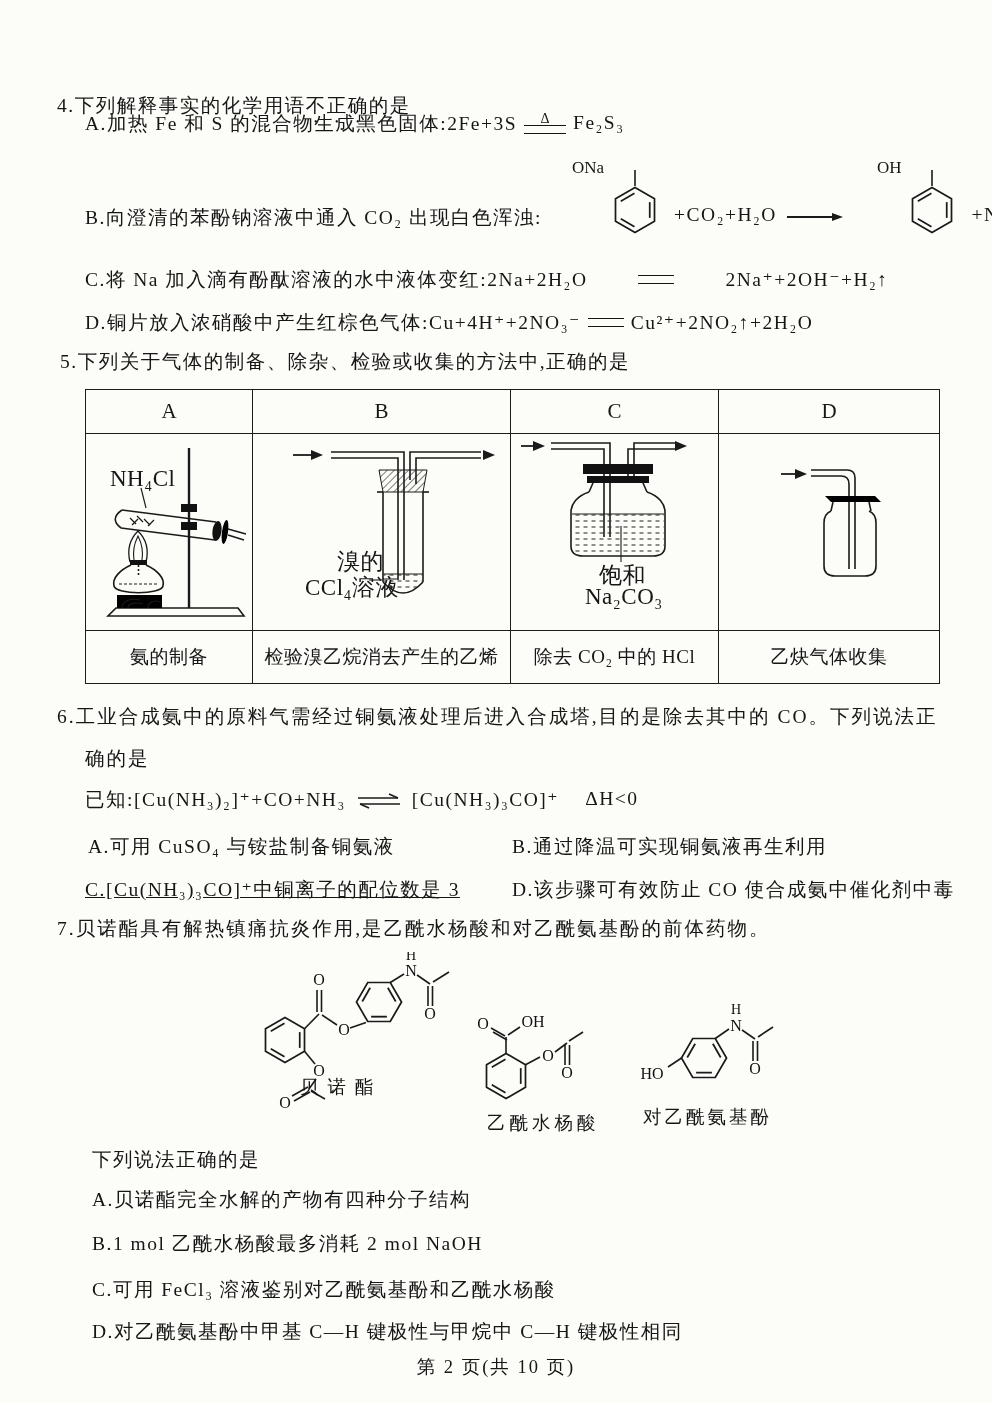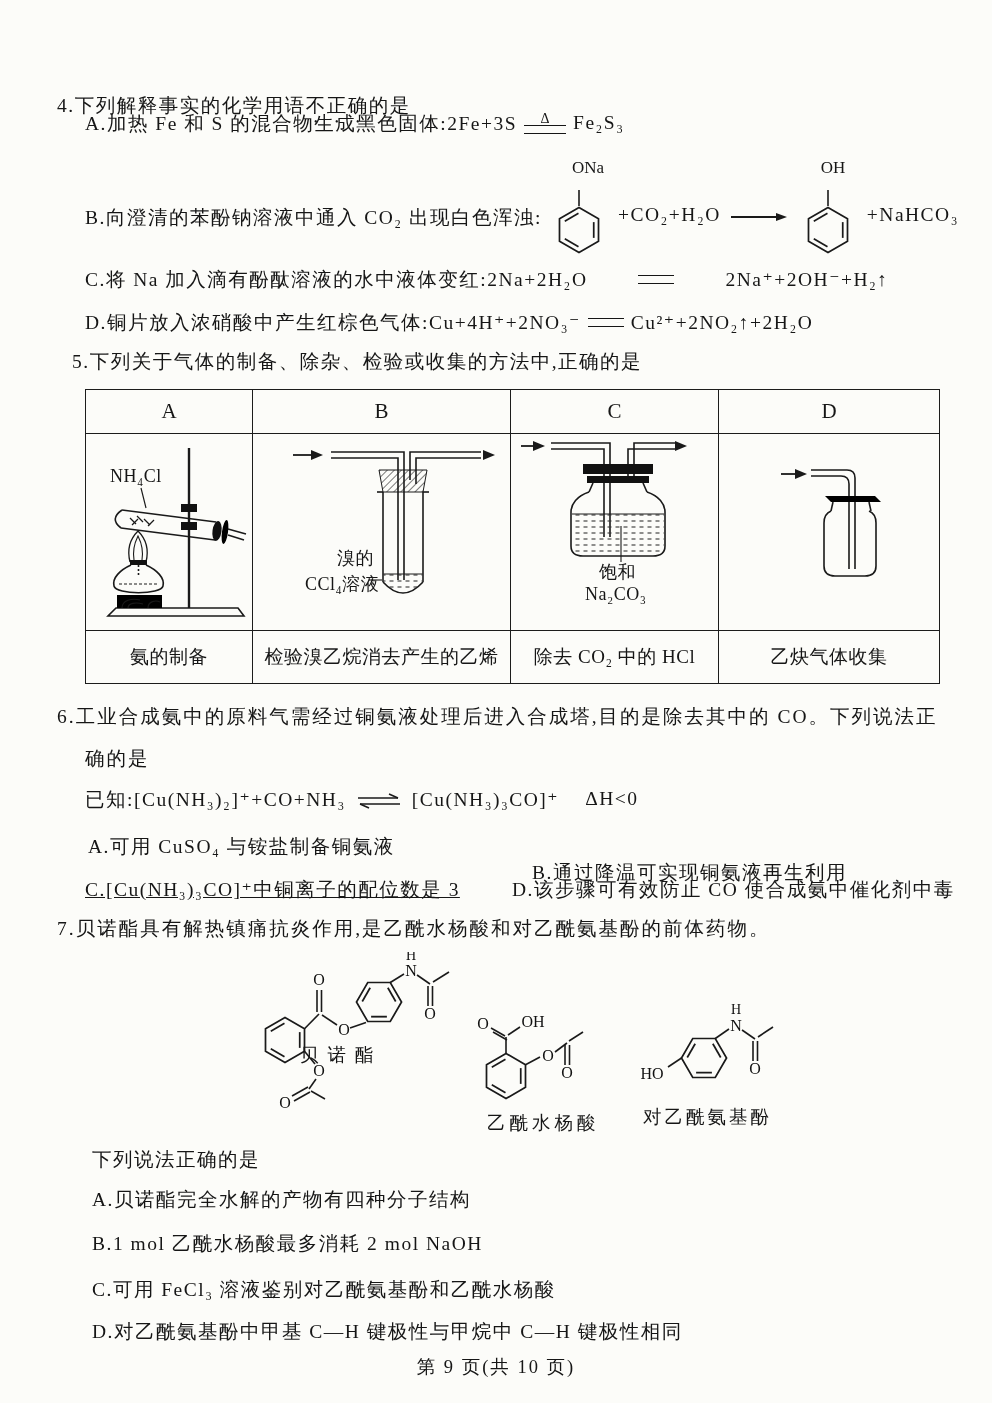--- a/index.html
+++ b/index.html
@@ -22,23 +22,23 @@
   svg text{font-family:"Liberation Serif","DejaVu Serif",serif;fill:#111;stroke:none;}
   
   .qtable{position:absolute;left:85px;top:389px;display:grid;
           grid-template-columns:167px 258px 208px 220px;grid-template-rows:44px 197px 52px;
           border:1.7px solid #1c1c1c;}
   .qtable>div{border-right:1.4px solid #1c1c1c;border-bottom:1.4px solid #1c1c1c;position:relative;}
   .qtable>div:nth-child(4n){border-right:none;}
   .qtable>div:nth-child(n+9){border-bottom:none;}
   .th{display:flex;align-items:center;justify-content:center;font-size:21px;}
   .tc{display:flex;align-items:center;justify-content:center;font-size:19px;letter-spacing:0.5px;white-space:nowrap;}
-  .lbl{position:absolute;font-size:18px;letter-spacing:0.5px;white-space:nowrap;}
+  .lbl{position:absolute;font-size:23px;letter-spacing:0.5px;white-space:nowrap;}
   .cap{position:absolute;font-size:18.5px;white-space:nowrap;}
-  .ringcol{display:inline-flex;flex-direction:column;}
+  .ringcol{display:inline-flex;flex-direction:row;}
   .footer{position:absolute;left:0;top:1354px;width:100%;text-align:center;font-size:18.5px;letter-spacing:2px;}
 </style>
 </head>
 <body>
 
 <div class="page">
 
   <svg width="0" height="0" style="position:absolute">
     <defs>
       <symbol id="benz" viewBox="-30 -30 60 60">
@@ -96,21 +96,21 @@
     <span class="dbl"></span>
     <span>2Na⁺+2OH⁻+H₂↑</span>
   </div>
 
   <div class="row t" style="left:85px;top:305px;height:34px;">
     <span>D.铜片放入浓硝酸中产生红棕色气体:Cu+4H⁺+2NO₃⁻</span>
     <span class="dbl"></span>
     <span>Cu²⁺+2NO₂↑+2H₂O</span>
   </div>
 
-  <div class="abs t" style="left:72px;top:348px;">5.下列关于气体的制备、除杂、检验或收集的方法中,正确的是</div>
+  <div class="abs t" style="left:60px;top:348px;">5.下列关于气体的制备、除杂、检验或收集的方法中,正确的是</div>
 
   <div class="qtable">
     <div class="th">
         <span>A</span>
       </div>
     <div class="th">
         <span>B</span>
       </div>
     <div class="th">
         <span>C</span>
@@ -233,21 +233,21 @@
       <line x1="4" y1="5" x2="44" y2="5"></line>
       <path d="M44,5 L35,1"></path>
       <line x1="46" y1="11" x2="6" y2="11"></line>
       <path d="M6,11 L15,15"></path>
     </svg>
     <span>[Cu(NH₃)₃CO]⁺</span>
     <span style="margin-left:26px;">ΔH&lt;0</span>
   </div>
 
   <div class="abs t" style="left:88px;top:833px;">A.可用 CuSO₄ 与铵盐制备铜氨液</div>
-  <div class="abs t" style="left:512px;top:859px;margin-left:20px;">B.通过降温可实现铜氨液再生利用</div>
+  <div class="abs t" style="left:512px;top:833px;">B.通过降温可实现铜氨液再生利用</div>
   <div class="abs t" style="left:85px;top:876px;text-decoration:underline;">C.[Cu(NH₃)₃CO]⁺中铜离子的配位数是 3</div>
   <div class="abs t" style="left:512px;top:876px;">D.该步骤可有效防止 CO 使合成氨中催化剂中毒</div>
 
   <div class="abs t" style="left:57px;top:915px;letter-spacing:2px;">7.贝诺酯具有解热镇痛抗炎作用,是乙酰水杨酸和对乙酰氨基酚的前体药物。</div>
 
   <svg class="abs" style="left:253px;top:952px;" width="230" height="160">
     <use href="#benz" x="6" y="62" width="52" height="52"></use>
     <line x1="51.5" y1="76.8" x2="66" y2="62"></line>
     <line x1="64" y1="60" x2="64" y2="38"></line>
     <line x1="68.5" y1="60" x2="68.5" y2="38"></line>
@@ -267,21 +267,21 @@
     <text x="177" y="67" font-size="16" text-anchor="middle">O</text>
     <line x1="180" y1="30" x2="196" y2="20"></line>
     <line x1="51.5" y1="99.2" x2="62" y2="112"></line>
     <text x="66" y="124" font-size="16" text-anchor="middle">O</text>
     <line x1="63" y1="127" x2="56" y2="137"></line>
     <line x1="55" y1="135" x2="39" y2="144"></line>
     <line x1="57" y1="140" x2="41" y2="149"></line>
     <text x="32" y="156" font-size="16" text-anchor="middle">O</text>
     <line x1="58" y1="139" x2="72" y2="147"></line>
   </svg>
-  <div class="cap" style="left:300px;top:1042px;letter-spacing:9px;">贝诺酯</div>
+  <div class="cap" style="left:300px;top:1074px;letter-spacing:9px;">贝诺酯</div>
 
   <svg class="abs" style="left:470px;top:995px;" width="155" height="122">
     <use href="#benz" x="10" y="55" width="52" height="52"></use>
     <line x1="36" y1="58.5" x2="36" y2="42"></line>
     <line x1="35" y1="41" x2="21" y2="33"></line>
     <line x1="37" y1="45" x2="23" y2="37"></line>
     <text x="13" y="34" font-size="16" text-anchor="middle">O</text>
     <line x1="38" y1="40" x2="50" y2="32"></line>
     <text x="63" y="32" font-size="16" text-anchor="middle">OH</text>
     <line x1="55.5" y1="69.8" x2="70" y2="62"></line>
@@ -310,14 +310,14 @@
     <line x1="136" y1="37" x2="151" y2="27"></line>
   </svg>
   <div class="cap" style="left:643px;top:1104px;letter-spacing:3px;">对乙酰氨基酚</div>
 
   <div class="abs t" style="left:92px;top:1146px;">下列说法正确的是</div>
   <div class="abs t" style="left:92px;top:1186px;">A.贝诺酯完全水解的产物有四种分子结构</div>
   <div class="abs t" style="left:92px;top:1230px;">B.1 mol 乙酰水杨酸最多消耗 2 mol NaOH</div>
   <div class="abs t" style="left:92px;top:1276px;">C.可用 FeCl₃ 溶液鉴别对乙酰氨基酚和乙酰水杨酸</div>
   <div class="abs t" style="left:92px;top:1318px;">D.对乙酰氨基酚中甲基 C—H 键极性与甲烷中 C—H 键极性相同</div>
 
-  <div class="footer">第 9 页(共 10 页)</div>
+  <div class="footer">第 2 页(共 10 页)</div>
 </div>
 
 </body></html>

